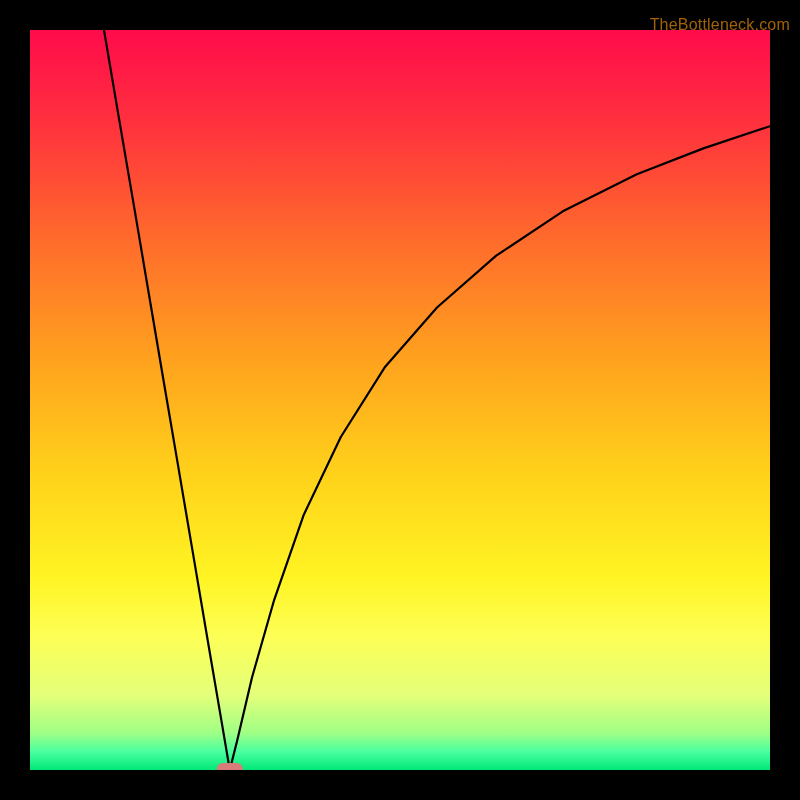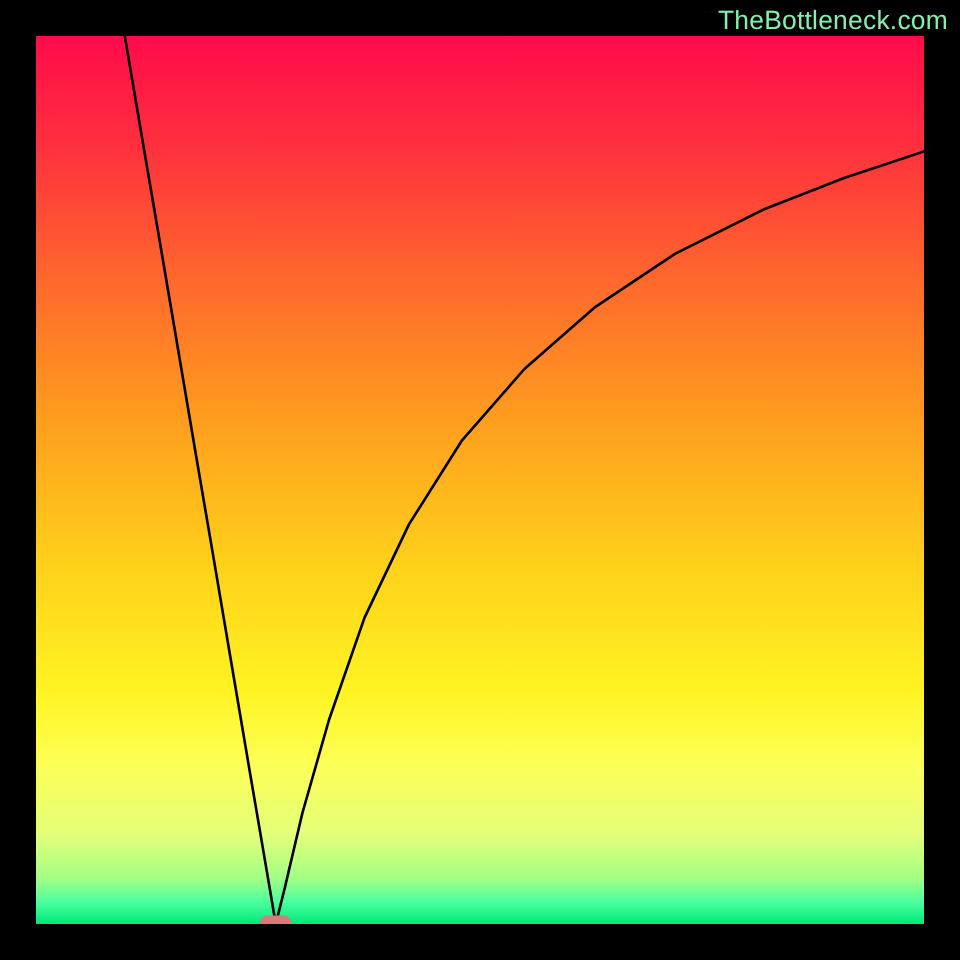--- a/index.html
+++ b/index.html
@@ -19,24 +19,24 @@
   }
   .plot {
     position: absolute;
     left: 30px;
     top: 30px;
     width: 740px;
     height: 740px;
   }
   .watermark {
     position: absolute;
-    top: 4px;
+    top: 16px;
     right: 10px;
-    color: #86efac;
-    font-size: 22px;
+    color: #a16207;
+    font-size: 16px;
     font-weight: 500;
     letter-spacing: 0.2px;
   }
 </style>
 </head>
 <body>
 
 <div class="frame">
   <svg class="plot" viewBox="0 0 740 740">
     <defs>

